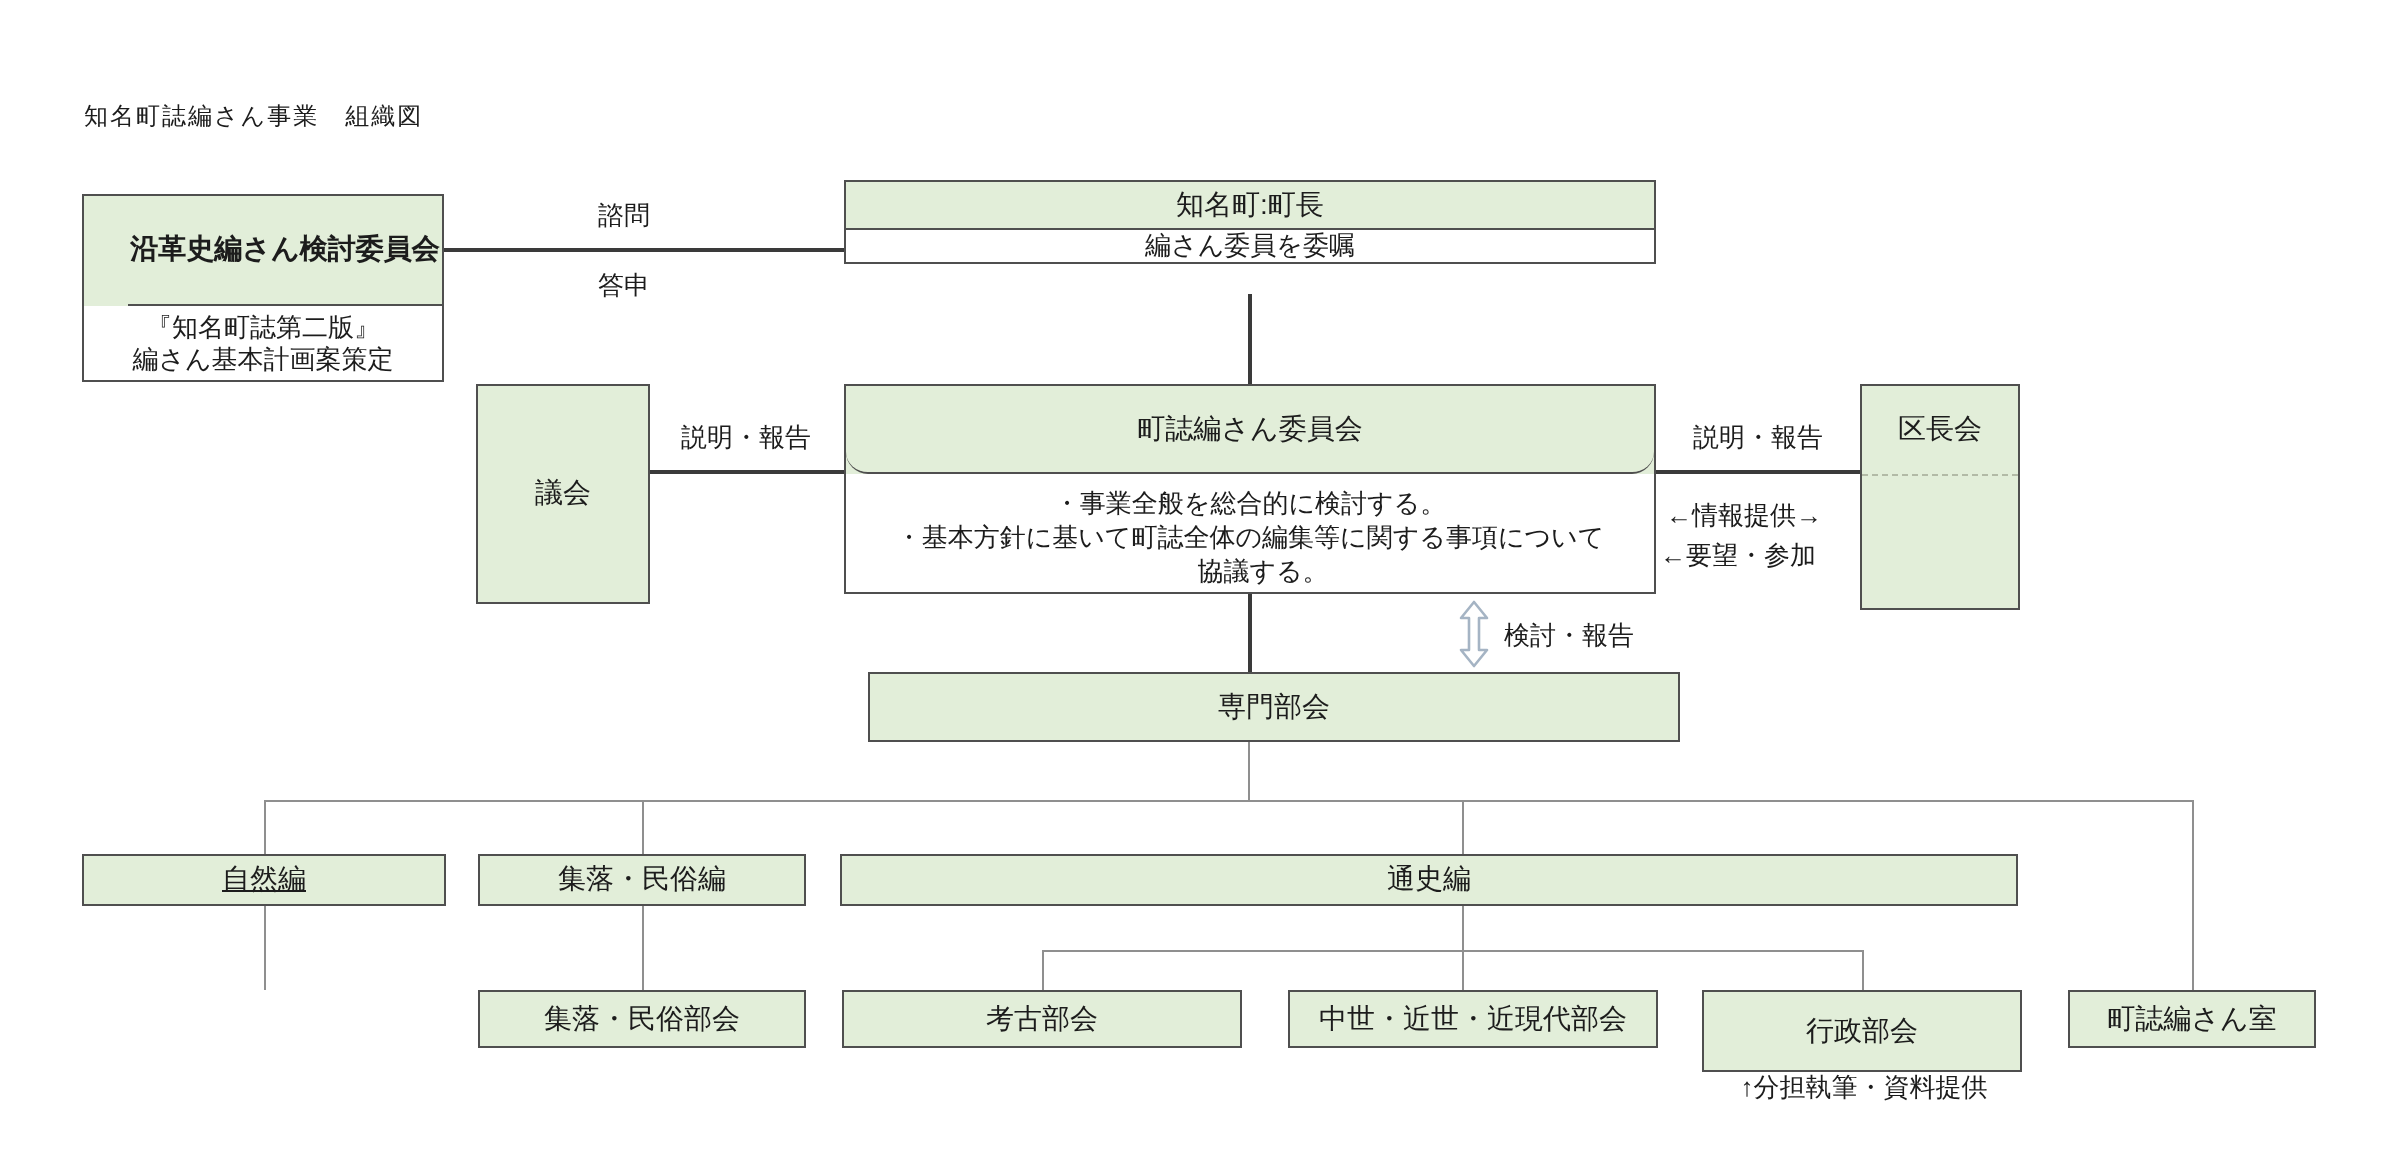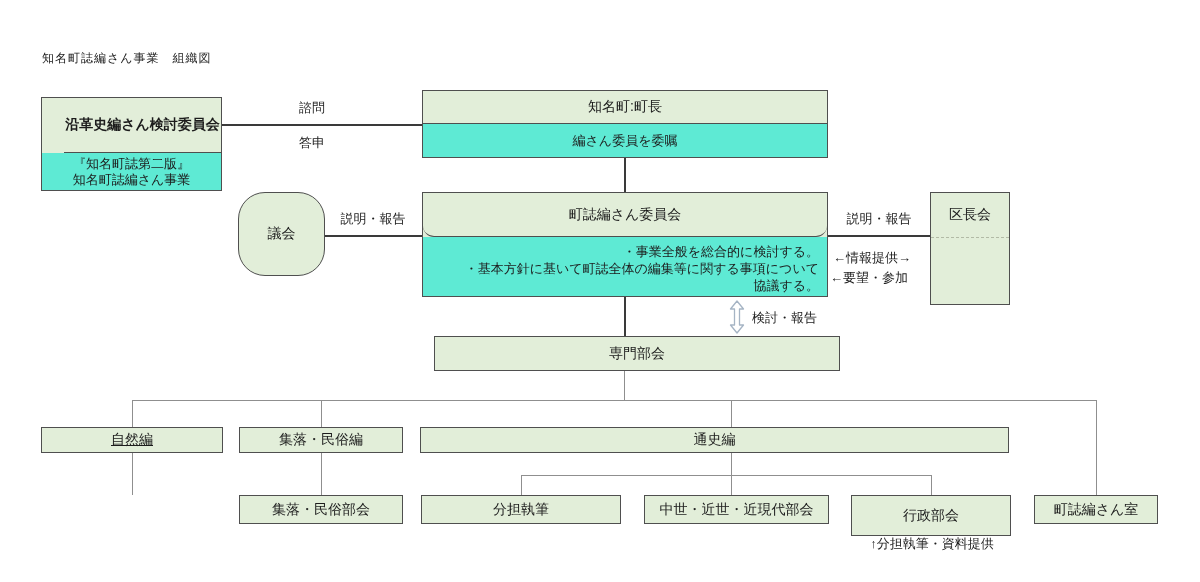--- a/index.html
+++ b/index.html
@@ -23,25 +23,25 @@
     display:flex;align-items:center;justify-content:center;
     font-size:14px;text-align:center;
   }
   .split{flex-direction:column;align-items:stretch;justify-content:flex-start;padding:0;}
   .split .hdr{
     box-sizing:border-box;background:var(--box-fill);
     display:flex;align-items:center;justify-content:center;
     border-bottom:1px solid var(--box-border);
   }
   .split .bdy{
-    box-sizing:border-box;background:#5eead4;flex:1;
+    box-sizing:border-box;background:#ffffff;flex:1;
     display:flex;flex-direction:column;align-items:center;justify-content:center;
     font-size:13px;line-height:16px;
   }
-  .split .bdy.left{align-items:flex-end;justify-content:flex-start;text-align:left;
+  .split .bdy.left{align-items:center;justify-content:flex-start;text-align:left;
     padding:6px 8px 0 8px;line-height:17px;}
   .bold{font-weight:bold;}
   .hline{position:absolute;height:1.5px;background:var(--line-upper);}
   .vline{position:absolute;width:1.5px;background:var(--line-upper);}
   .hline.gray{height:1px;background:var(--line-lower);}
   .vline.gray{width:1px;background:var(--line-lower);}
   .lbl{position:absolute;font-size:13px;white-space:nowrap;}
   .lbl.c{transform:translateX(-50%);}
   .kucho-top{
     box-sizing:border-box;height:45px;display:flex;align-items:center;justify-content:center;
@@ -76,30 +76,30 @@
   <div class="vline gray" style="left:321px;top:453px;height:42px;"></div>
   <div class="vline gray" style="left:731px;top:453px;height:42px;"></div>
   <div class="hline gray" style="left:521px;top:475px;width:411px;"></div>
   <div class="vline gray" style="left:521px;top:475px;height:20px;"></div>
   <div class="vline gray" style="left:931px;top:475px;height:20px;"></div>
 
   <div class="box split" style="left:41px;top:97px;width:181px;height:94px;">
     <div class="hdr bold" style="height:55px;margin-left:22px;">沿革史編さん検討委員会</div>
     <div class="bdy">
       <div>『知名町誌第二版』</div>
-      <div>知名町誌編さん事業</div>
+      <div>編さん基本計画案策定</div>
     </div>
   </div>
 
-  <div class="box split" style="left:422px;top:90px;width:406px;height:68px;">
+  <div class="box split" style="left:422px;top:90px;width:406px;height:42px;">
     <div class="hdr" style="height:33px;">知名町:町長</div>
     <div class="bdy">編さん委員を委嘱</div>
   </div>
 
-  <div class="box" style="left:238px;top:192px;width:87px;height:84px;border-radius:27px;">議会</div>
+  <div class="box" style="left:238px;top:192px;width:87px;height:110px;">議会</div>
 
   <div class="box split" style="left:422px;top:192px;width:406px;height:105px;">
     <div class="hdr" style="height:44px;border-radius:11px;">町誌編さん委員会</div>
     <div class="bdy left">
       <div>・事業全般を総合的に検討する。</div>
       <div>・基本方針に基いて町誌全体の編集等に関する事項について</div>
       <div>　協議する。</div>
     </div>
   </div>
 
@@ -107,21 +107,21 @@
     <div class="kucho-top">区長会</div>
   </div>
 
   <div class="box" style="left:434px;top:336px;width:406px;height:35px;">専門部会</div>
 
   <div class="box" style="left:41px;top:427px;width:182px;height:26px;text-decoration:underline;">自然編</div>
   <div class="box" style="left:239px;top:427px;width:164px;height:26px;">集落・民俗編</div>
   <div class="box" style="left:420px;top:427px;width:589px;height:26px;">通史編</div>
 
   <div class="box" style="left:239px;top:495px;width:164px;height:29px;">集落・民俗部会</div>
-  <div class="box" style="left:421px;top:495px;width:200px;height:29px;">分担執筆</div>
+  <div class="box" style="left:421px;top:495px;width:200px;height:29px;">考古部会</div>
   <div class="box" style="left:644px;top:495px;width:185px;height:29px;">中世・近世・近現代部会</div>
   <div class="box" style="left:851px;top:495px;width:160px;height:41px;">行政部会</div>
   <div class="box" style="left:1034px;top:495px;width:124px;height:29px;">町誌編さん室</div>
 
   <div class="box thick" style="left:851px;top:553px;width:140px;height:22px;font-size:13.5px;margin-top:48px;">行政(各課)</div>
 
   <div class="lbl c" style="left:312px;top:99px;">諮問</div>
   <div class="lbl c" style="left:312px;top:134px;">答申</div>
   <div class="lbl c" style="left:373px;top:210px;">説明・報告</div>
   <div class="lbl c" style="left:879px;top:210px;">説明・報告</div>

